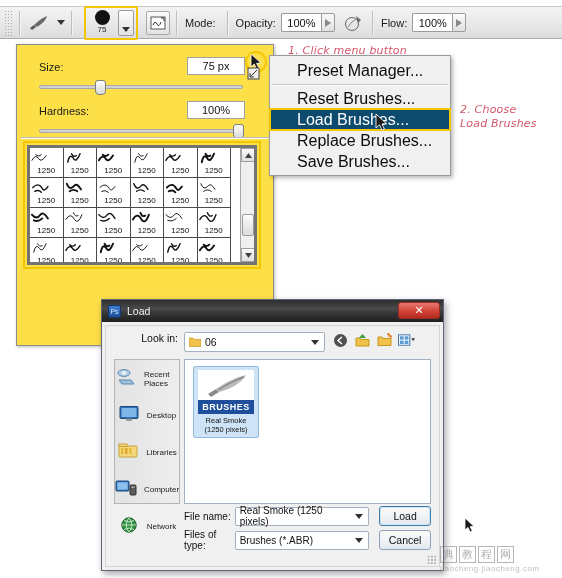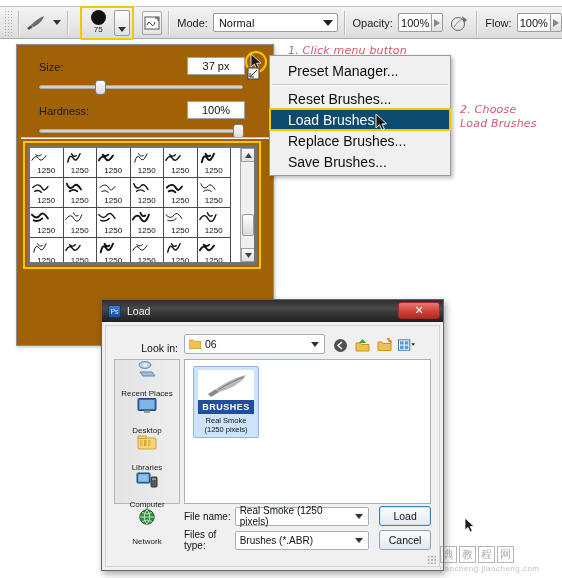--- a/index.html
+++ b/index.html
@@ -59,21 +59,21 @@
     width: 40px; height: 19px; background:#fff; border:1px solid #9b9b9b; border-right:none;
     border-radius:2px 0 0 2px; font-size:11px; color:#111; display:flex; align-items:center; justify-content:center;
   }
   .spin-btn { width: 14px; height: 19px; background: linear-gradient(to bottom,#fbfbfb,#e0e0e0);
     border:1px solid #9b9b9b; border-radius:0 2px 2px 0; display:flex;align-items:center;justify-content:center;}
   .airbrush { width: 24px; height: 22px; margin-left: 7px; display:flex;align-items:center;justify-content:center;}
 
   
   .picker-panel {
     position: absolute; left: 16px; top: 44px; width: 258px; height: 302px;
-    background: #a16207; border: 1px solid #8d8d8d;
+    background: #fde047; border: 1px solid #8d8d8d;
     box-shadow: 1px 1px 3px rgba(0,0,0,.25);
   }
   .picker-inner { position:absolute; left:4px; top:4px; right:4px; bottom:4px; }
   .row-label { position:absolute; font-size:11px; color:#1a1a1a; }
   .val-box {
     position:absolute; width: 58px; height: 18px; background:#fff; border:1px solid #a0a0a0;
     font-size:11px; color:#111; display:flex; align-items:center; justify-content:center;
   }
   .slider-track {
     position:absolute; height: 4px; background:#d2d2d2;
@@ -120,22 +120,22 @@
   .resize-grip { position:absolute; right:2px; bottom:1px; width:9px; height:9px;
     background-image: radial-gradient(#8c8c8c 32%, transparent 33%); background-size:3px 3px; }
 
   
   .flyout {
     position:absolute; left: 269px; top: 55px; width: 182px; height: 121px;
     background:#f0f0f0; border:1px solid #9a9a9a;
     box-shadow: 2px 2px 4px rgba(0,0,0,.28);
     padding: 4px 0;
   }
-  .mi { height: 21px; display:flex; align-items:center; padding-left: 18px;
-    font-size: 14px; color:#0c0c0c;text-align:center; }
+  .mi { height: 21px; display:flex; align-items:center; padding-left: 27px;
+    font-size: 16px; color:#0c0c0c;text-align:center; }
   .mi.sel {
     background: #0c4a6e; color:#fff;
     outline: 2px solid #f2c600; outline-offset: -1px;
     position: relative;
   }
   .mi-divider { height:1px; background:#c6c6c6; margin: 3px 2px 3px 2px; box-shadow:0 1px 0 #fdfdfd; }
 
   
   .annot {
     position:absolute; color:#d4566a; font-family:"DejaVu Sans", sans-serif;
@@ -159,36 +159,36 @@
      display:flex;align-items:center;justify-content:center; }
   .dlg-title { color:#f1f1f1; font-size:10.5px; margin-left:6px; }
   .dlg-close {
     position:absolute; right:3px; top:2px; width: 42px; height: 17px; border-radius: 3px;
     background: linear-gradient(to bottom,#e87a72,#d14236 55%,#b62b20);
     border:1px solid #9a2b22; color:#fff; font-size:11px;
     display:flex; align-items:center; justify-content:center;
   }
   .dlg-body { position:absolute; left:3px; top:25px; right:3px; bottom:3px; background:#f0f0f0;
      border:1px solid #d4d4d4; }
-  .lookin-row { position:absolute; left:8px; top:6px; right:24px; height:22px; display:flex; align-items:flex-end; }
+  .lookin-row { position:absolute; left:8px; top:6px; right:24px; height:22px; display:flex; align-items:flex-start; }
   .lookin-lbl { font-size:10.5px; color:#111; width: 64px; text-align:right; margin-right:6px; }
   .lookin-combo {
     flex:1; height: 20px; background:#fff; border:1px solid #a3b0bd; border-radius:2px;
     display:flex; align-items:center; padding:0 2px 0 4px; font-size:10.5px; color:#111;
     justify-content: space-between; max-width: 190px;
   }
   .tbar-icons { display:flex; align-items:center; margin-left:7px; gap:5px; }
   .tbi { width:17px;height:17px; display:flex;align-items:center;justify-content:center; }
   .places-pane {
     position:absolute; left: 8px; top: 33px; width: 66px; bottom: 62px;
     background: linear-gradient(to right,#e3e3e3,#eeeeee);
     border:1px solid #b5b5b5;
   }
   .place {
-    height: 37px; display:flex; flex-direction:column; align-items:center; justify-content:center; gap:7px;
+    height: 37px; display:flex; align-items:center; justify-content:center; gap:7px;
   }
   .place-lbl { font-size: 8px; color:#1a1a1a; }
   .file-pane {
     position:absolute; left: 78px; top: 33px; right: 8px; bottom: 62px;
     background:#fff; border:1px solid #a3b0bd;
   }
   .file-item {
     position:absolute; left: 8px; top: 6px; width: 66px; padding-top:3px;
     display:flex; flex-direction:column; align-items:center;
     background:#cfe3f7; border:1px solid #8fb9e0; border-radius:2px;
@@ -249,28 +249,20 @@
     <div class="tablet-btn">
       <svg width="16" height="14" viewBox="0 0 16 14">
         <rect x="1" y="1" width="14" height="12" fill="#fff" stroke="#555"></rect>
         <path d="M3 9 q2-5 4-1 q2 4 4-2" stroke="#333" fill="none" stroke-width="1"></path>
         <path d="M11 2 l3 0 l0 3" stroke="#333" fill="none"></path>
       </svg>
     </div>
     <div class="vsep"></div>
 
     <span class="lbl">Mode:</span>
-    <div class="mode-select">
-      <span>Normal</span>
-      <span class="sel-arrow">
-        <svg width="10" height="6" viewBox="0 0 10 6">
-            <path d="M0 0 L10 0 L5 6 Z" fill="#222"></path>
-          </svg>
-      </span>
-    </div>
     <div class="vsep"></div>
 
     <span class="lbl">Opacity:</span>
     <div class="num-field">100%</div>
     <div class="spin-btn">
       <svg width="6" height="8" viewBox="0 0 6 8">
           <path d="M0 0 L6 4 L0 8 Z" fill="#888"></path>
         </svg>
     </div>
 
@@ -289,21 +281,21 @@
       <svg width="6" height="8" viewBox="0 0 6 8">
           <path d="M0 0 L6 4 L0 8 Z" fill="#888"></path>
         </svg>
     </div>
   </div>
 
   <div class="picker-panel">
     <div class="picker-inner">
 
       <div class="row-label" style="left:18px; top:12px;">Size:</div>
-      <div class="val-box" style="left:166px; top:8px;">37 px</div>
+      <div class="val-box" style="left:166px; top:8px;">75 px</div>
       <div class="slider-track" style="left:18px; top:36px; width:204px;"></div>
       <div class="slider-knob" style="left:74px; top:31px;"></div>
 
       <div class="row-label" style="left:18px; top:56px;">Hardness:</div>
       <div class="val-box" style="left:166px; top:52px;">100%</div>
       <div class="slider-track" style="left:18px; top:80px; width:204px;"></div>
       <div class="slider-knob" style="left:212px; top:75px;"></div>
 
       <div class="sep-line" style="top:88px;"></div>
 

